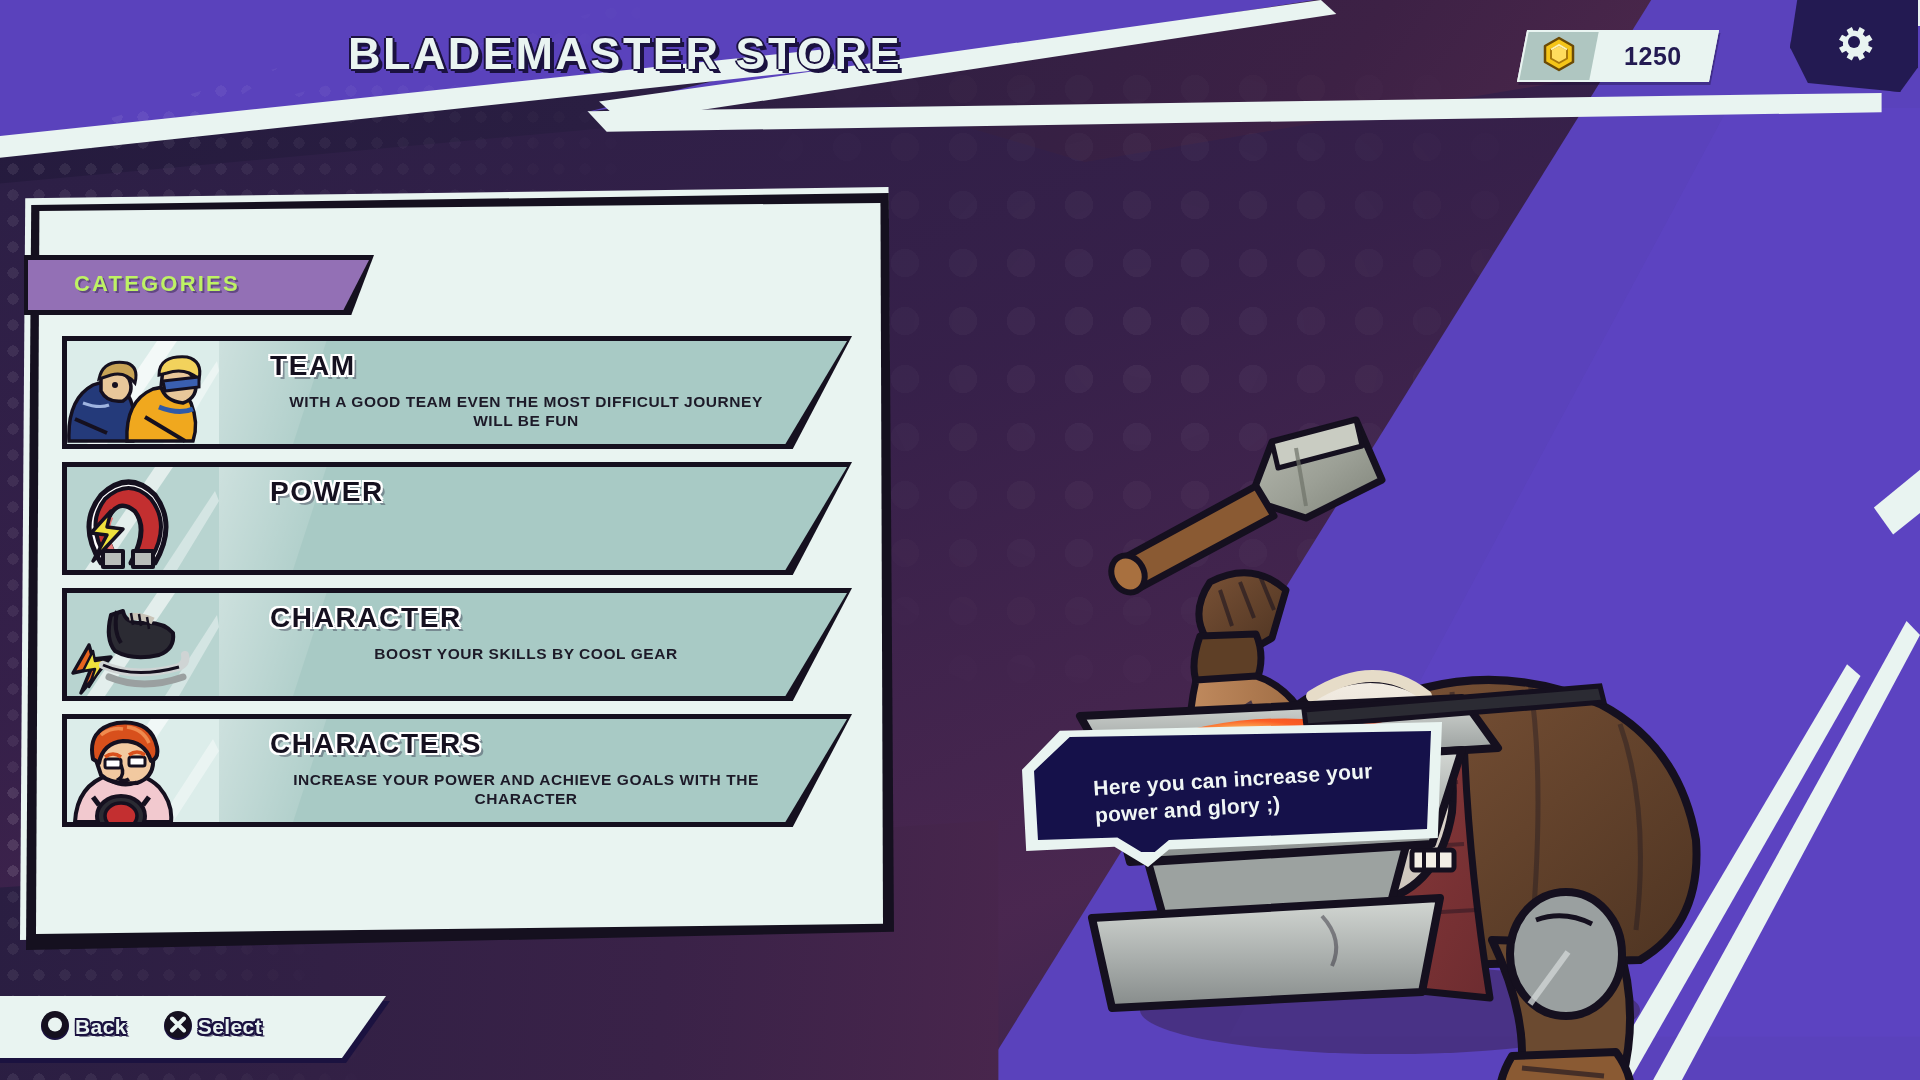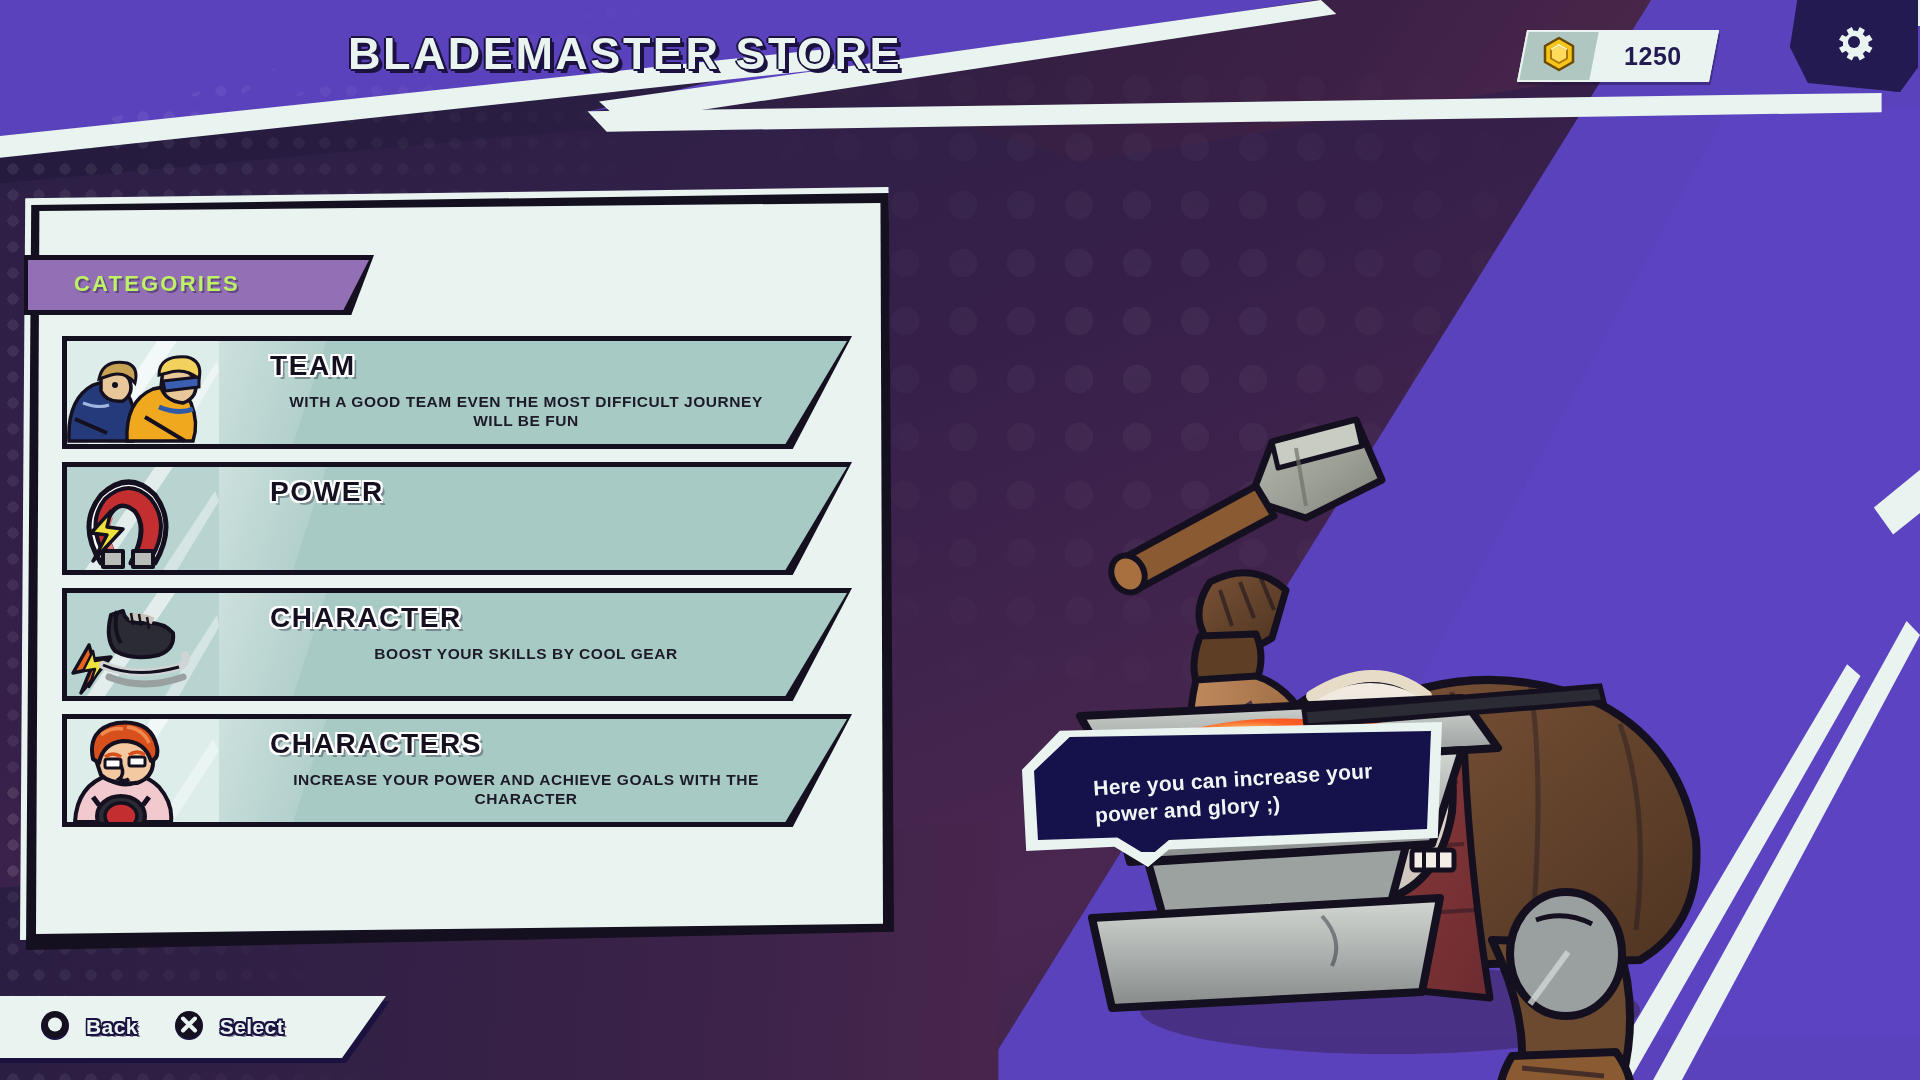--- a/index.html
+++ b/index.html
@@ -225,21 +225,21 @@
     clip-path:polygon(0% 0%, 100% 0%, 89% 100%, 0% 100%);
   }
   .hints-bg {
     position:absolute; inset:0; background:#E9F4F1;
     clip-path:polygon(0% 0%, 100% 0%, 89% 100%, 0% 100%);
   }
   .hints-row {
     position:absolute; left:52px; top:0; height:100%;
     display:flex; align-items:center; gap:34px;
   }
-  .hint { display:flex; align-items:center; gap:14px; cursor:pointer; }
+  .hint { display:flex; align-items:center; gap:3px; cursor:pointer; }
   .hint-label {
     font-size:21px; font-weight:bold; color:#E9F4F1; letter-spacing:.4px;
     text-shadow:-1.6px -1.6px 0 #1b1240, 1.6px -1.6px 0 #1b1240, -1.6px 1.6px 0 #1b1240,
                 1.6px 1.6px 0 #1b1240, 0 -1.6px 0 #1b1240, 0 1.6px 0 #1b1240,
                 -1.6px 0 0 #1b1240, 1.6px 0 0 #1b1240, 3px 3px 0 rgba(27,18,64,.5);
   }
 
   
   #speech-bubble { position:absolute; left:1022px; top:722px; width:420px; height:145px; z-index:35; }
   .bubble-white {

